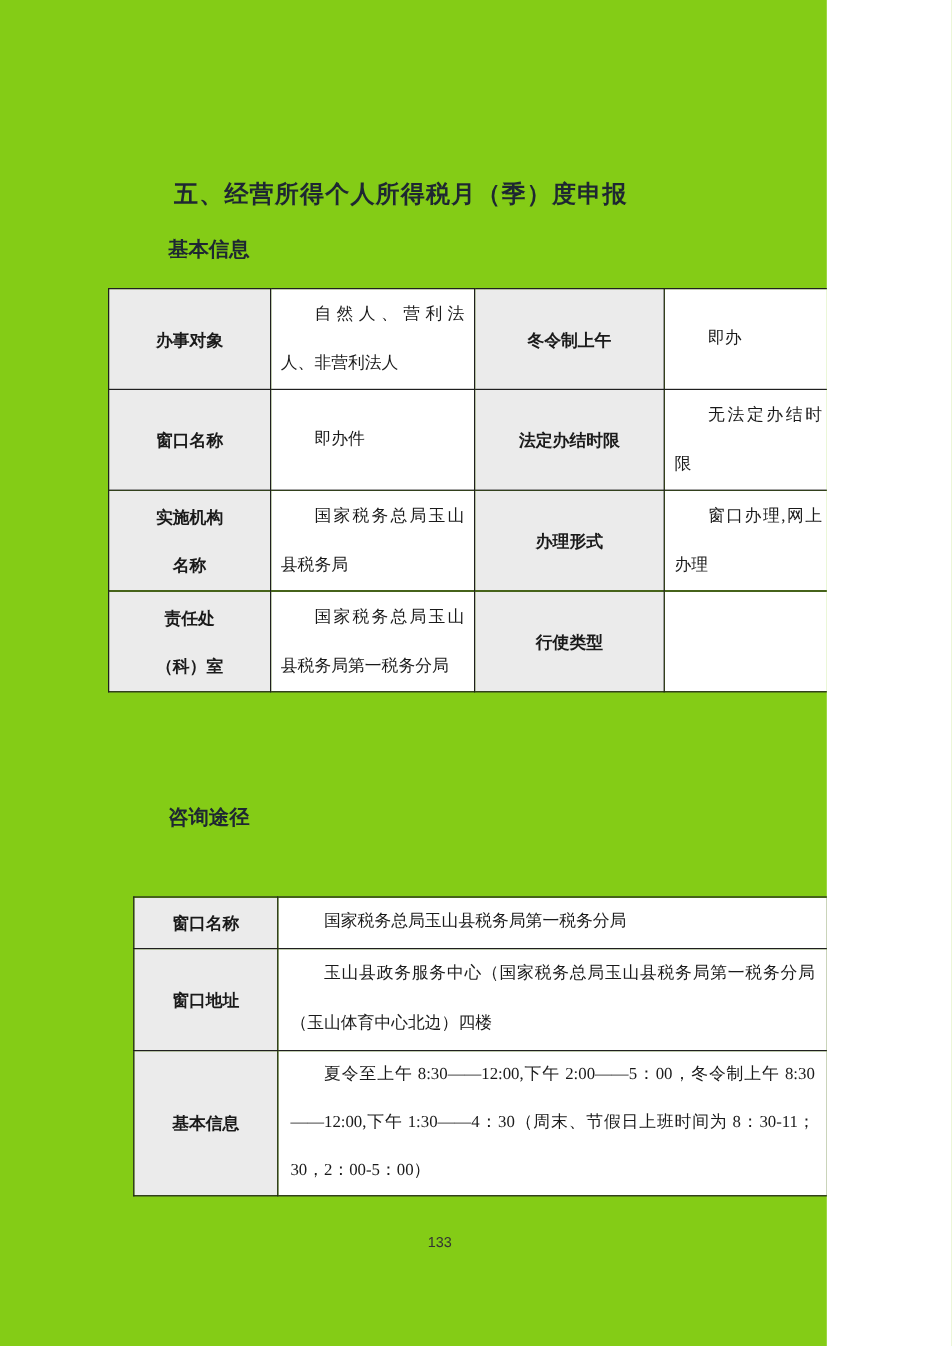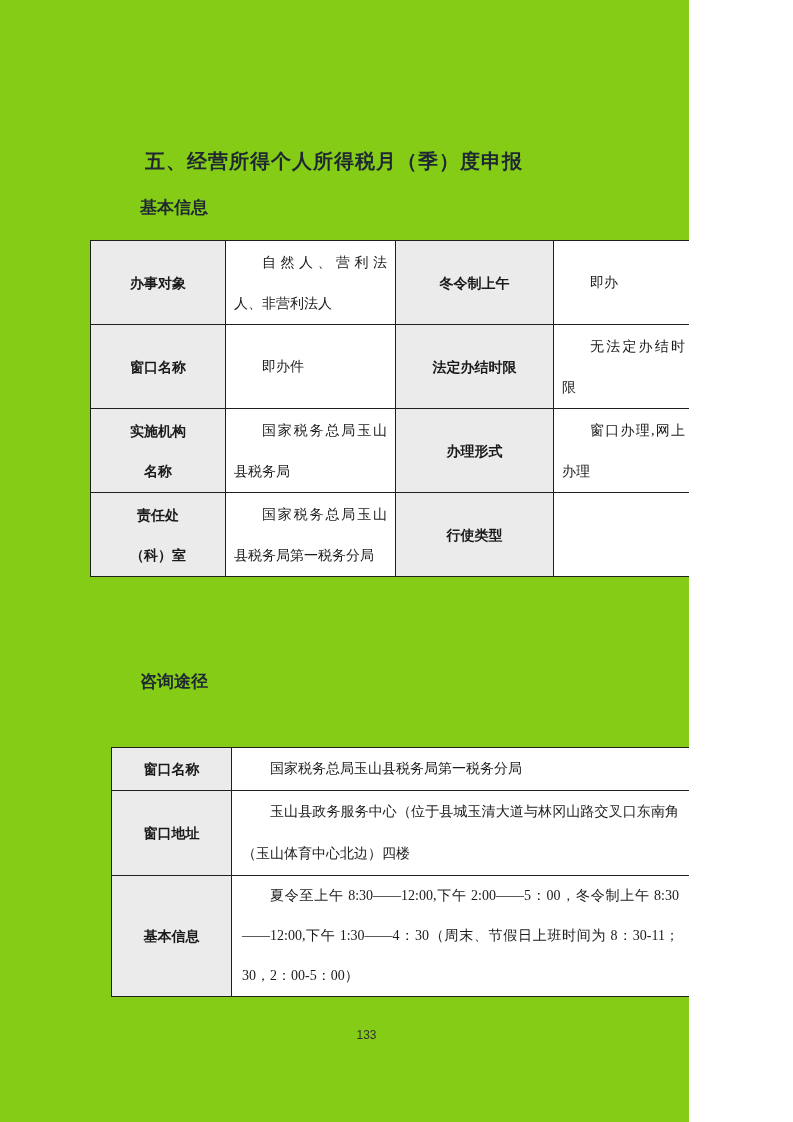--- a/index.html
+++ b/index.html
@@ -113,21 +113,21 @@
         <col class="cl">
         <col class="cv">
       </colgroup>
     <tbody>
       <tr class="r1">
         <td class="lab">窗口名称</td>
         <td class="val">国家税务总局玉山县税务局第一税务分局</td>
       </tr>
       <tr class="r2">
         <td class="lab">窗口地址</td>
-        <td class="val">玉山县政务服务中心（位于县城玉清大道与林冈山路交叉口东南角（玉山体育中心北边）四楼</td>
+        <td class="val">玉山县政务服务中心（国家税务总局玉山县税务局第一税务分局（玉山体育中心北边）四楼</td>
       </tr>
       <tr class="r3">
         <td class="lab">基本信息</td>
         <td class="val">夏令至上午 8:30——12:00,下午 2:00——5：00，冬令制上午 8:30——12:00,下午 1:30——4：30（周末、节假日上班时间为 8：30-11；30，2：00-5：00）</td>
       </tr>
     </tbody>
   </table>
 
   <div class="page-number">133</div>
 

